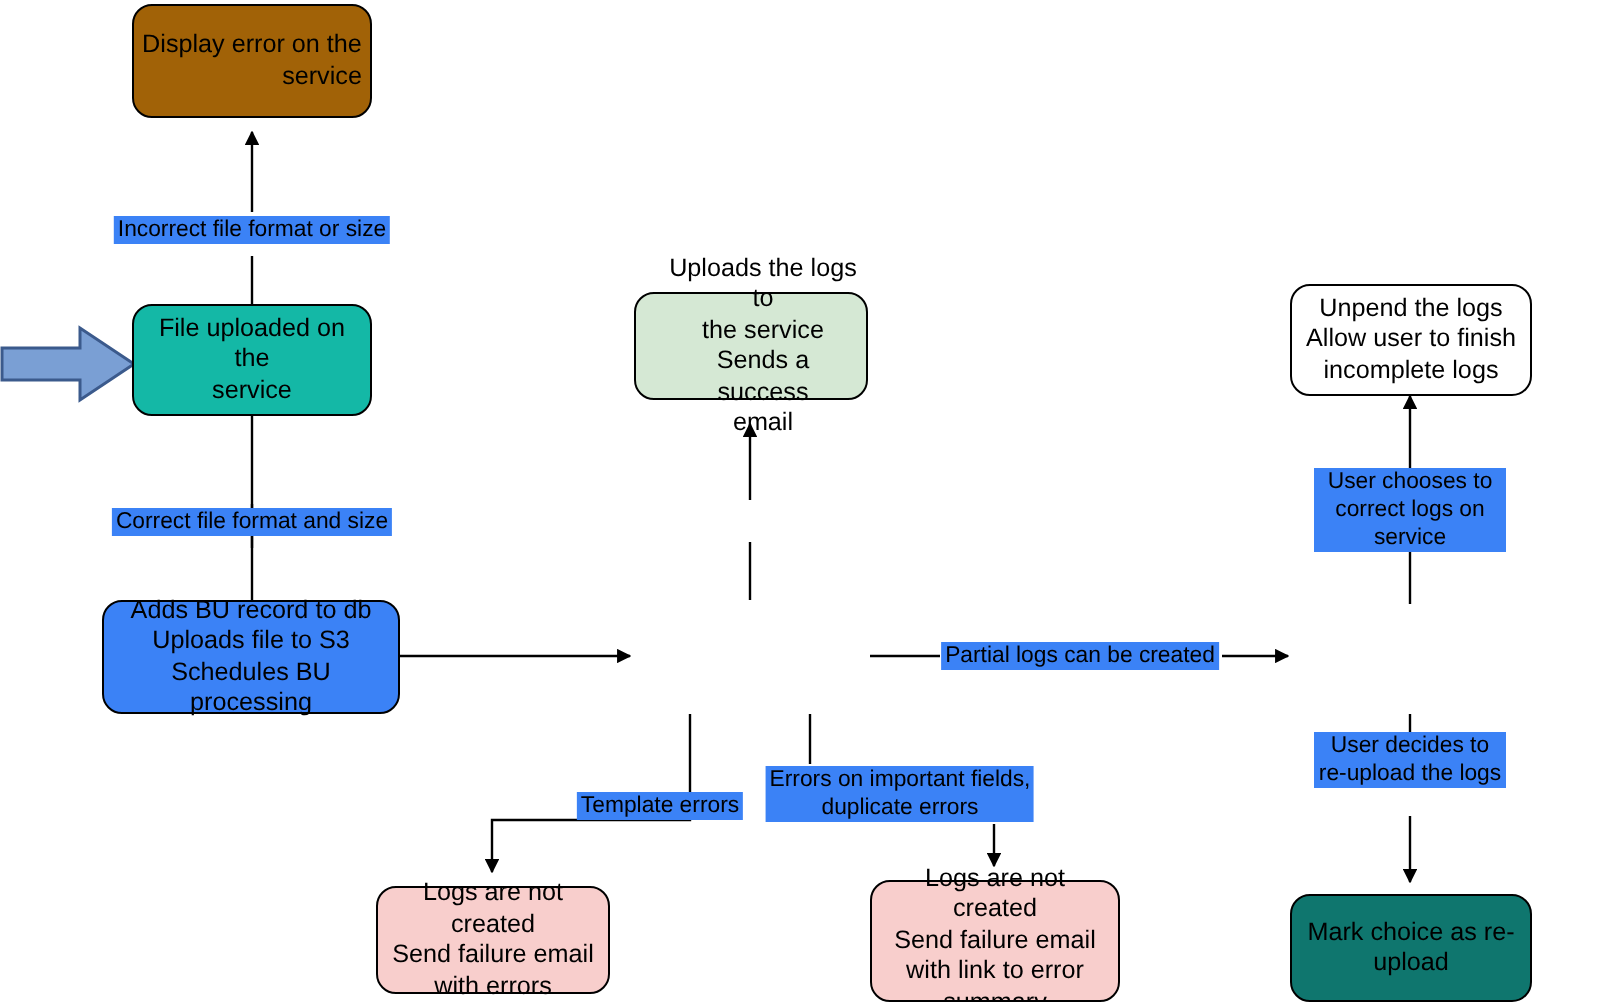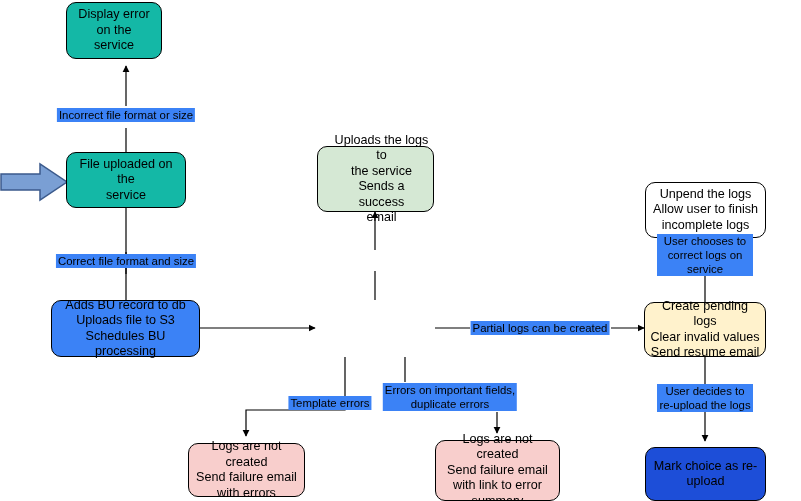--- a/index.html
+++ b/index.html
@@ -108,65 +108,62 @@
     <g>
       <path d="M 705 357 L 705 389" stroke="#000000" stroke-width="1.2" fill="none"></path>
       <path d="M 705 408 L 705 441" stroke="#000000" stroke-width="1.2" fill="none" marker-end="url(#arrow)"></path>
     </g>
   </svg>
 
   <svg class="block-arrow" style="left:0px; top:162px;" width="70" height="40" viewBox="0 0 70 40" xmlns="http://www.w3.org/2000/svg">
     <path d="M 1 12 L 40 12 L 40 2 L 67 20 L 40 38 L 40 28 L 1 28 Z" fill="#7a9fd4" stroke="#3b5a8c" stroke-width="1.5"></path>
   </svg>
 
-  <div class="node" style="left:66px; top:2px; width:96px; height:57px; background:#14b8a6;">Display error on the
+  <div class="node" style="left:66px; top:2px; width:120px; height:57px; background:#a16207;text-align:right;">Display error on the
 service</div>
 
   <div class="node" style="left:66px; top:152px; width:120px; height:56px; background:#14b8a6;">File uploaded on the
 service</div>
 
   <div class="node" style="left:51px; top:300px; width:149px; height:57px; background:#3b82f6;">Adds BU record to db
 Uploads file to S3
 Schedules BU processing</div>
 
-  <div class="node" style="left:317px; top:146px; width:117px; height:66px; background:#d5e8d4;padding-left:16px;">Uploads the logs to
+  <div class="node" style="left:317px; top:146px; width:117px; height:54px; background:#d5e8d4;padding-left:16px;">Uploads the logs to
 the service
 Sends a success
 email</div>
 
 
   <div class="node" style="left:188px; top:443px; width:117px; height:54px; background:#f8cecc;">Logs are not created
 Send failure email
 with errors</div>
 
   <div class="node" style="left:435px; top:440px; width:125px; height:61px; background:#f8cecc;">Logs are not created
 Send failure email
 with link to error
 summary</div>
 
-  <div class="node" style="left:645px; top:142px; width:121px; height:56px; background:#ffffff;margin-top:40px;">Unpend the logs
+  <div class="node" style="left:645px; top:142px; width:121px; height:56px; background:#ffffff;">Unpend the logs
 Allow user to finish
 incomplete logs</div>
 
-  <div class="node" style="left:644px; top:302px; width:122px; height:55px; background:#fff2cc;">Create pending logs
-Clear invalid values
-Send resume email</div>
 
-  <div class="node" style="left:645px; top:447px; width:121px; height:54px; background:#1d4ed8;">Mark choice as re-
+  <div class="node" style="left:645px; top:447px; width:121px; height:54px; background:#0f766e;">Mark choice as re-
 upload</div>
 
   <div class="edge-label" style="left:126px; top:115px; transform:translate(-50%,-50%);">Incorrect file format or size</div>
 
   <div class="edge-label" style="left:126px; top:261px; transform:translate(-50%,-50%);">Correct file format and size</div>
 
 
   <div class="edge-label" style="left:540px; top:328px; transform:translate(-50%,-50%);">Partial logs can be created</div>
 
   <div class="edge-label" style="left:330px; top:403px; transform:translate(-50%,-50%);">Template errors</div>
 
   <div class="edge-label" style="left:450px; top:397px; transform:translate(-50%,-50%);">Errors on important fields,
 duplicate errors</div>
 
   <div class="edge-label" style="left:705px; top:255px; transform:translate(-50%,-50%);">User chooses to correct logs on service</div>
 
-  <div class="edge-label" style="left:705px; top:398px; transform:translate(-50%,-50%);">User decides to re-upload the logs</div>
+  <div class="edge-label" style="left:705px; top:380px; transform:translate(-50%,-50%);">User decides to re-upload the logs</div>
 
 </div>
 
 </body></html>

